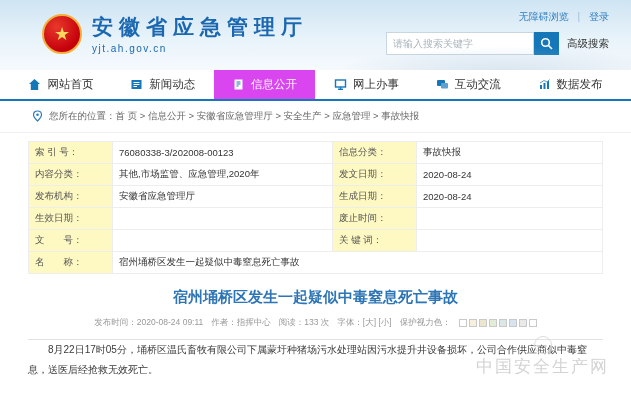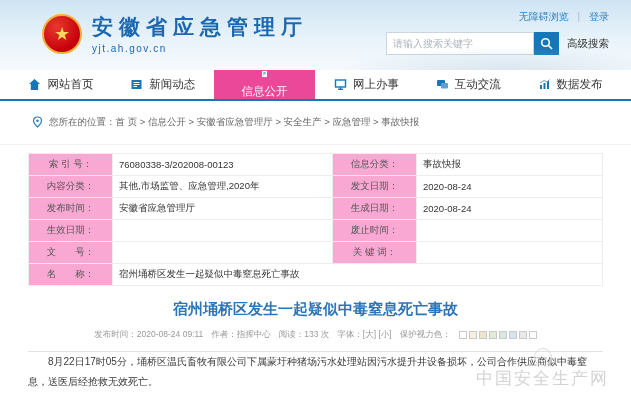--- a/index.html
+++ b/index.html
@@ -29,31 +29,31 @@
   .search-input::placeholder { color:#aab4bc; }
   .search-btn { width:25px; height:23px; background:#1577b8; border:none; cursor:pointer;
     display:flex; align-items:center; justify-content:center; }
   .adv-search { margin-left:8px; font-size:10.5px; color:#333; text-decoration:none; cursor:pointer; }
 
   
   .nav { display:flex; height:31px; background:#fff; border-bottom:2px solid #1577b8; padding:0 10px; }
   .nav-item { flex:1; display:flex; align-items:center; justify-content:center; gap:6px;
     font-size:11.5px; color:#333; text-decoration:none; cursor:pointer; }
   .nav-item svg { display:block; }
-  .nav-item.active { background:#ec4899; color:#fff;flex-direction:column; }
-
-  
-  .breadcrumb { display:flex; align-items:center; gap:6px; height:44px; padding:0 32px;
+  .nav-item.active { background:#d946ef; color:#fff; }
+
+  
+  .breadcrumb { display:flex; align-items:center; gap:6px; height:32px; padding:0 32px;
     font-size:9.5px; color:#666; border-bottom:1px solid #eef1f4; }
 
   
   .card { width:575px; margin:8px auto 0; }
   table.meta-table { width:100%; border-collapse:collapse; border:1px solid #e8e8e8; }
   table.meta-table td { border:1px solid #ededed; height:22px; font-size:9.5px; padding:2px 6px; }
-  td.lbl { width:84px; text-align:center; color:#555; background:#f9a8d4; white-space:nowrap; }
+  td.lbl { width:84px; text-align:left; color:#555; background:#fef9c3; white-space:nowrap; }
   td.val { color:#333; background:#fff; }
   td.val-l { width:220px; }
 
   
   .art-title { margin-top:14px; text-align:center; font-size:15px; font-weight:bold; color:#2e75b6; }
   .art-meta { margin-top:10px; text-align:center; font-size:8.5px; color:#999;
     display:flex; justify-content:center; align-items:center; gap:8px; }
   .swatches { display:inline-flex; gap:2px; vertical-align:middle; }
   .swatch { width:8px; height:8px; border:1px solid #c9c9c9; display:inline-block; cursor:pointer; }
   .art-divider { border:none; border-top:1px solid #e2e2e2; margin:10px 0 0; }
@@ -162,21 +162,21 @@
         <td class="lbl">信息分类：</td>
         <td class="val">事故快报</td>
       </tr>
       <tr>
         <td class="lbl">内容分类：</td>
         <td class="val val-l">其他,市场监管、应急管理,2020年</td>
         <td class="lbl">发文日期：</td>
         <td class="val">2020-08-24</td>
       </tr>
       <tr>
-        <td class="lbl">发布时间：</td>
+        <td class="lbl">发布机构：</td>
         <td class="val val-l">安徽省应急管理厅</td>
         <td class="lbl">生成日期：</td>
         <td class="val">2020-08-24</td>
       </tr>
       <tr>
         <td class="lbl">生效日期：</td>
         <td class="val val-l"></td>
         <td class="lbl">废止时间：</td>
         <td class="val"></td>
       </tr>

